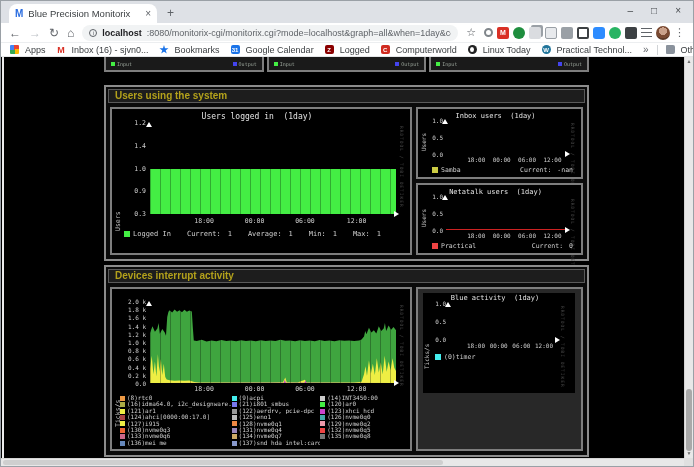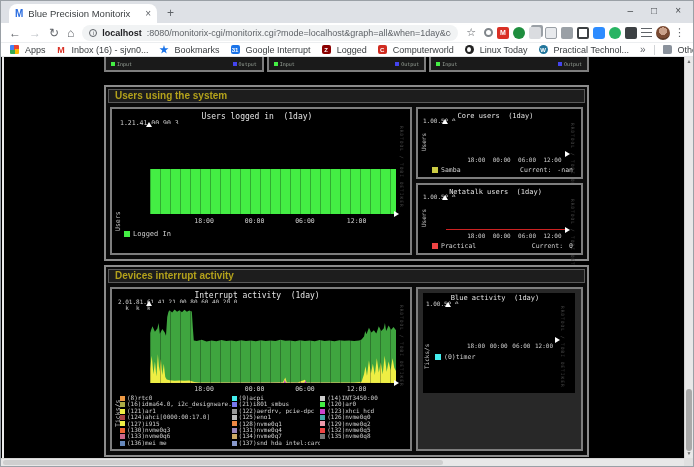--- a/index.html
+++ b/index.html
@@ -74,21 +74,21 @@
   .rightcol{display:flex;flex-direction:column;gap:4px;width:167px}
   .gp-mini{width:167px;height:72px}
   .gp-core{width:167px;height:164px;background:#282828}
   .coreimg{position:relative;width:152px;height:100px;background:#000;margin:2px 0 0 3px}
 
   
   .rrd{position:absolute;inset:2px;font-family:"DejaVu Sans Mono",monospace;color:#cfcfcf}
   .gp-core .rrd{inset:0}
   .rrd .t{position:absolute;top:1px;left:0;right:8px;text-align:center;font-size:8px;color:#e4e4e4;white-space:pre}
   .rrd .ylab{position:absolute;left:0;top:8px;bottom:20px;writing-mode:vertical-rl;transform:rotate(180deg);font-size:6.5px;display:flex;align-items:center;color:#c6c6c6}
-  .rrd .yt{position:absolute;display:flex;flex-direction:row;font-size:6.5px;line-height:7px;text-align:right;color:#cfcfcf}
+  .rrd .yt{position:absolute;display:flex;flex-direction:column;justify-content:space-between;font-size:6.5px;line-height:7px;text-align:right;color:#cfcfcf}
   .rrd .yt div{width:100%}
   .rrd .plot{position:absolute;background:#000}
   .rrd .plot svg{position:absolute;inset:0;width:100%;height:100%}
   .grid-over{position:absolute;inset:0;background:repeating-linear-gradient(90deg,rgba(0,0,0,.28) 0 1px,transparent 1px 10px);pointer-events:none}
   .plot-users{background-image:repeating-linear-gradient(90deg,rgba(215,215,215,.10) 0 1px,transparent 1px 10px),repeating-linear-gradient(0deg,rgba(255,130,130,.13) 0 1px,transparent 1px 22px)}
   .plot-int{background-image:repeating-linear-gradient(90deg,rgba(215,215,215,.09) 0 1px,transparent 1px 10px),repeating-linear-gradient(0deg,rgba(255,130,130,.14) 0 1px,transparent 1px 8px)}
   .plot-mini{background-image:repeating-linear-gradient(90deg,rgba(195,195,140,.16) 0 1px,transparent 1px 5px),repeating-linear-gradient(0deg,rgba(195,195,140,.16) 0 1px,transparent 1px 8px)}
   .arr-up{position:absolute;left:-4px;top:-5px;width:0;height:0;border:3px solid transparent;border-bottom:5px solid #fff}
   .arr-right{position:absolute;right:-6px;bottom:-3px;width:0;height:0;border:3px solid transparent;border-left:5px solid #fff}
   .baseline{position:absolute;left:0;right:0;bottom:0;height:1px;background:#c22}
@@ -192,21 +192,21 @@
     <span class="bm">
         <span class="bi bi-gmail">M</span>
         <span>Inbox (16) - sjvn0...</span>
       </span>
     <span class="bm">
         <span class="bi bi-star">★</span>
         <span>Bookmarks</span>
       </span>
     <span class="bm">
         <span class="bi bi-cal">31</span>
-        <span>Google Interrupt</span>
+        <span>Google Calendar</span>
       </span>
     <span class="bm">
         <span class="bi bi-zdnet">Z</span>
         <span>Logged</span>
       </span>
     <span class="bm">
         <span class="bi bi-cw">C</span>
         <span>Computerworld</span>
       </span>
     <span class="bm">
@@ -289,27 +289,28 @@
             </div>
             <div class="xts">
                 <span style="left: 22%;">18:00</span>
                 <span style="left: 42.5%;">00:00</span>
                 <span style="left: 63%;">06:00</span>
                 <span style="left: 84%;">12:00</span>
               </div>
             <div class="leg">
               <span class="swatch" style="background: rgb(68, 238, 68);"></span>
               <span>Logged In</span>
+              <span class="stats"><span class="stat-label">Current:</span><span class="stat-value">1</span><span class="stat-label">Average:</span><span class="stat-value">1</span><span class="stat-label">Min:</span><span class="stat-value">1</span><span class="stat-label">Max:</span><span class="stat-value">1</span></span>
             </div>
           </div>
         </div>
         <div class="rightcol">
           <div class="gpanel gp-mini">
             <div class="rrd v-mini">
-              <div class="t">Core users  (1day)</div>
+              <div class="t">Inbox users  (1day)</div>
               <div class="ylab">Users</div>
               <div class="yt">
                   <div>1.0</div>
                   <div>0.5</div>
                   <div>0.0</div>
                 </div>
               <div class="plot plot-mini">
                 <div class="arr-up"></div>
                 <div class="arr-right"></div>
                 <div class="wm">RRDTOOL / TOBI OETIKER</div>
@@ -357,21 +358,20 @@
           </div>
         </div>
       </div>
     </div>
 
     <div class="section" style="top:208px">
       <div class="sec-h">Devices interrupt activity</div>
       <div class="sec-b">
         <div class="gpanel gp-int">
           <div class="rrd v-int">
-            <div class="t">Interrupt activity  (1day)</div>
             <div class="ylab">Ticks/s</div>
             <div class="yt">
                 <div>2.0 k</div>
                 <div>1.8 k</div>
                 <div>1.6 k</div>
                 <div>1.4 k</div>
                 <div>1.2 k</div>
                 <div>1.0 k</div>
                 <div>0.8 k</div>
                 <div>0.6 k</div>

